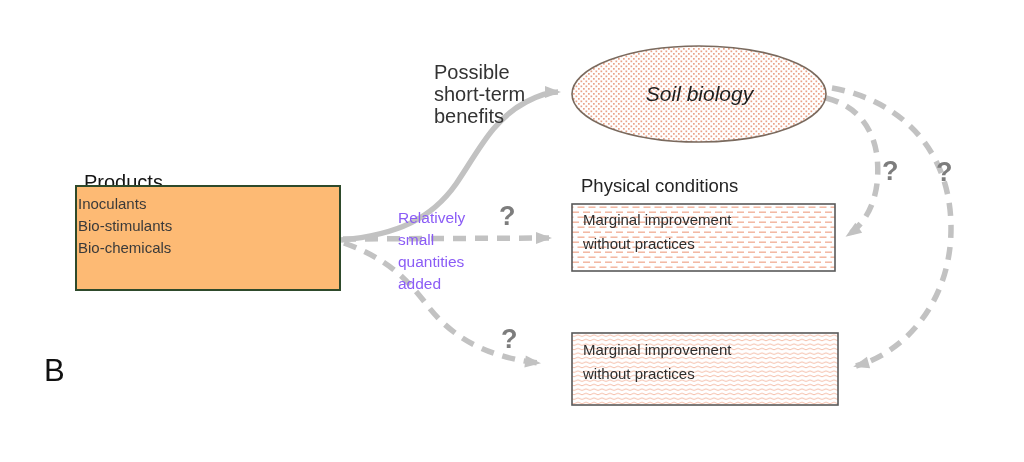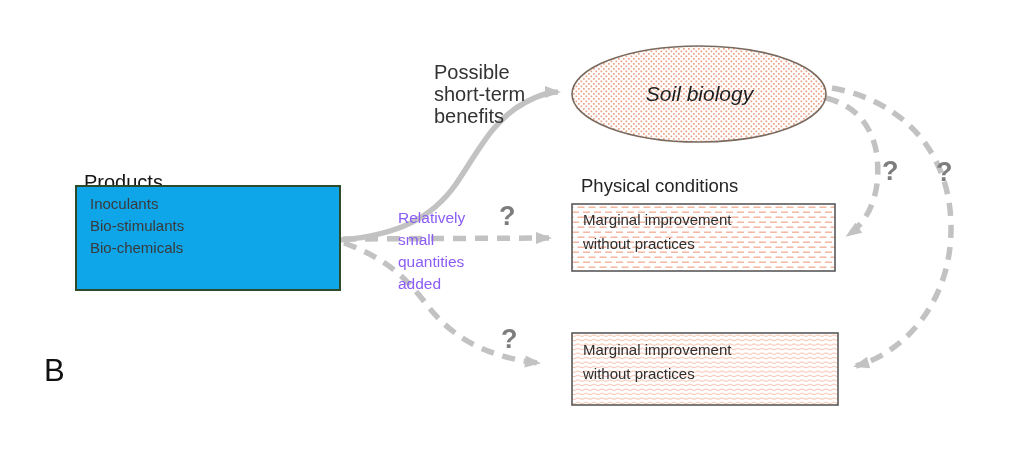--- a/index.html
+++ b/index.html
@@ -7,22 +7,22 @@
     position:relative;width:1024px;height:462px;background:#ffffff;overflow:hidden;
     font-family:"Liberation Sans","DejaVu Sans",sans-serif;color:#2b2b2b;
   }
   #arrow-layer{position:absolute;left:0;top:0;width:1024px;height:462px;z-index:1;}
   .abs{position:absolute;z-index:2;}
   .pre{white-space:pre-line;}
 
   .products-title{left:84px;top:149px;font-size:20px;font-weight:400;color:#141414;margin-top:22px;}
   .products-box{
     left:75px;top:185px;width:266px;height:106px;box-sizing:border-box;
-    background:#0ea5e9;border:2.5px solid #2e4a2b;
-    padding:6px 0 0 13px;
+    background:#fdba74;border:2.5px solid #2e4a2b;
+    padding:6px 0 0 1px;
   }
   .products-box .item{font-size:15px;line-height:22px;color:#3a3a3a;}
 
   .label-benefits{left:402px;top:61px;font-size:20px;line-height:22px;color:#333333;margin-left:32px;}
   .label-quantities{left:398px;top:207px;font-size:15.5px;line-height:22px;color:#8b5cf6;}
 
   .soil-label{
     left:573px;top:46px;width:253px;height:96px;
     display:flex;align-items:center;justify-content:center;
     font-size:21px;color:#1f1f1f;font-style:italic;

